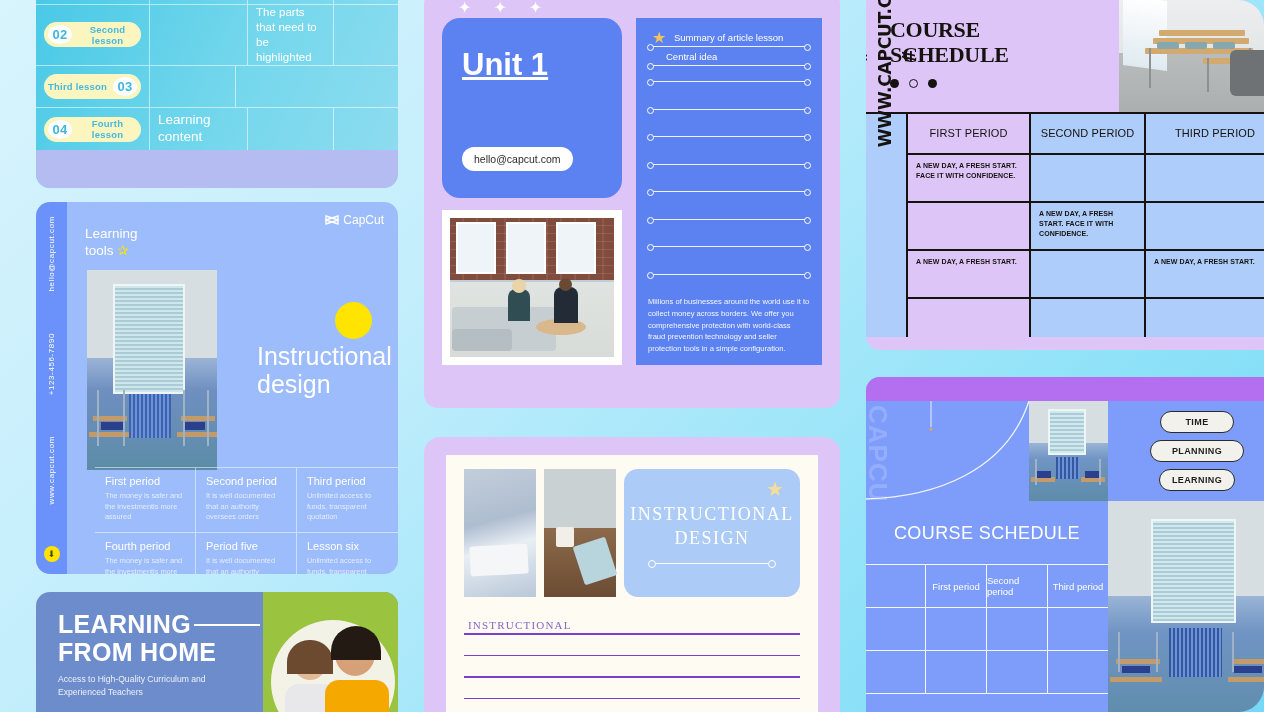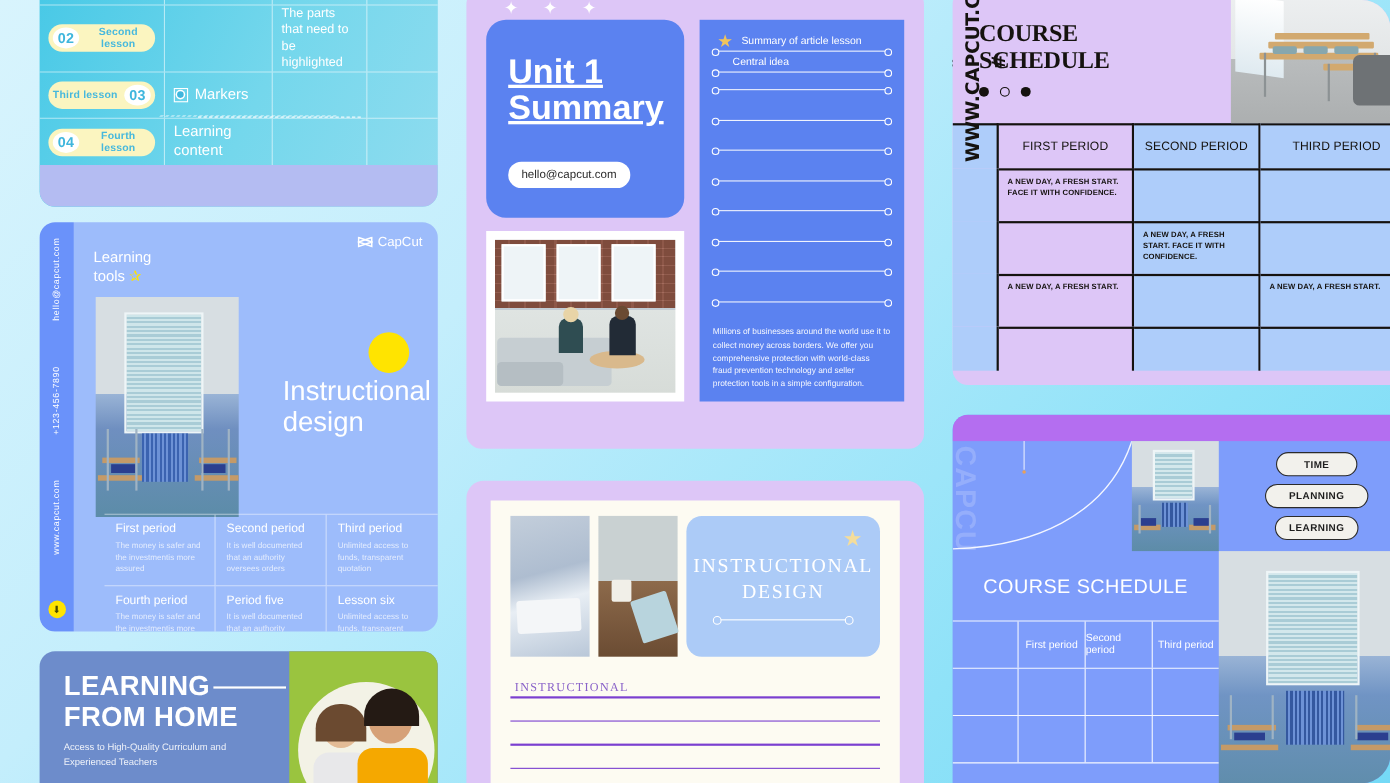--- a/index.html
+++ b/index.html
@@ -379,28 +379,20 @@
         <div class="lcell c3"></div>
       </div>
 
       <div class="lrow">
         <div class="lcell c0">
           <div class="pill rev">
             <span class="num">03</span>
             <span class="lbl">Third lesson</span>
           </div>
         </div>
-        <div class="lcell c1">
-          <div class="marker-wrap">
-            <span class="marker-sq"></span>
-            <span class="bigtxt">Markers</span>
-            <span class="marker-line"></span>
-            <span class="marker-dash"></span>
-          </div>
-        </div>
         <div class="lcell c2"></div>
         <div class="lcell c3"></div>
       </div>
 
       <div class="lrow">
         <div class="lcell c0">
           <div class="pill">
             <span class="num">04</span>
             <span class="lbl">Fourth lesson</span>
           </div>
@@ -508,21 +500,21 @@
 
   <div class="card" id="card-unit">
     <div class="sparkles">
       <span class="spark">✦</span>
       <span class="spark">✦</span>
       <span class="spark">✦</span>
     </div>
     <div class="inner">
       <div class="leftcol">
         <div class="unitbox">
-          <h1><span>Unit 1</span><br><span>Summary</span></h1>
+          <h1><span>Unit 1</span><br></h1>
           <span class="email">hello@capcut.com</span>
         </div>
         <div class="photoframe">
           <div class="ph2">
             <div class="brick"></div>
             <div class="win" style="left:6px;"></div>
             <div class="win" style="left:56px;"></div>
             <div class="win" style="left:106px;"></div>
             <div class="sofa"></div>
             <div class="sofa2"></div>

